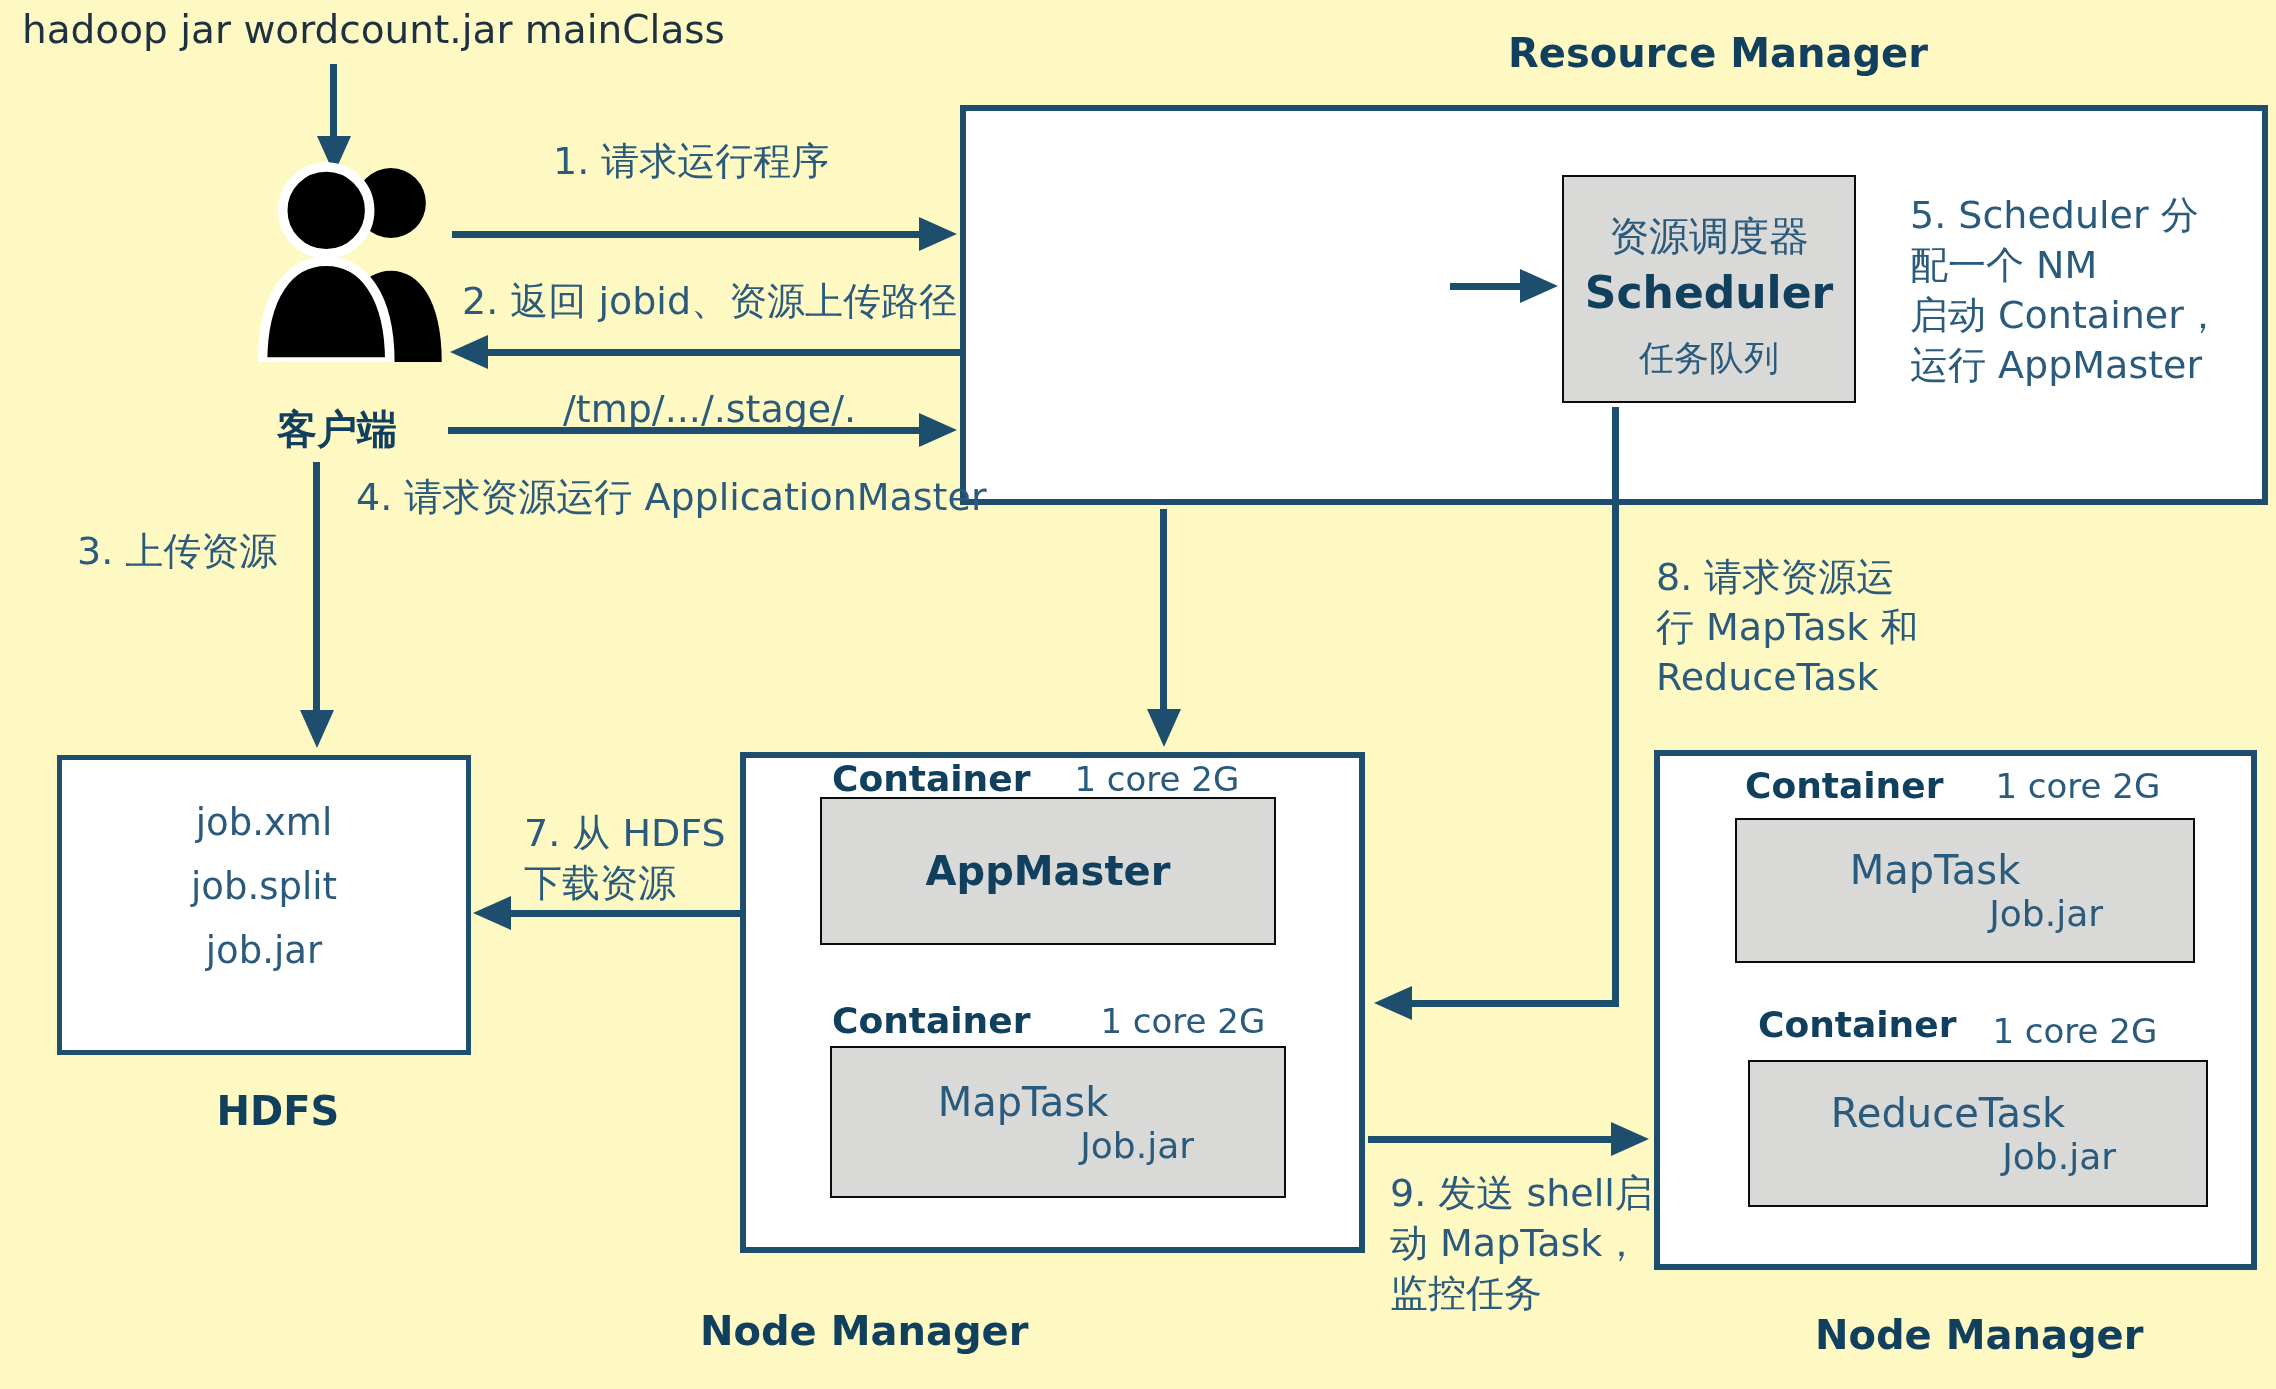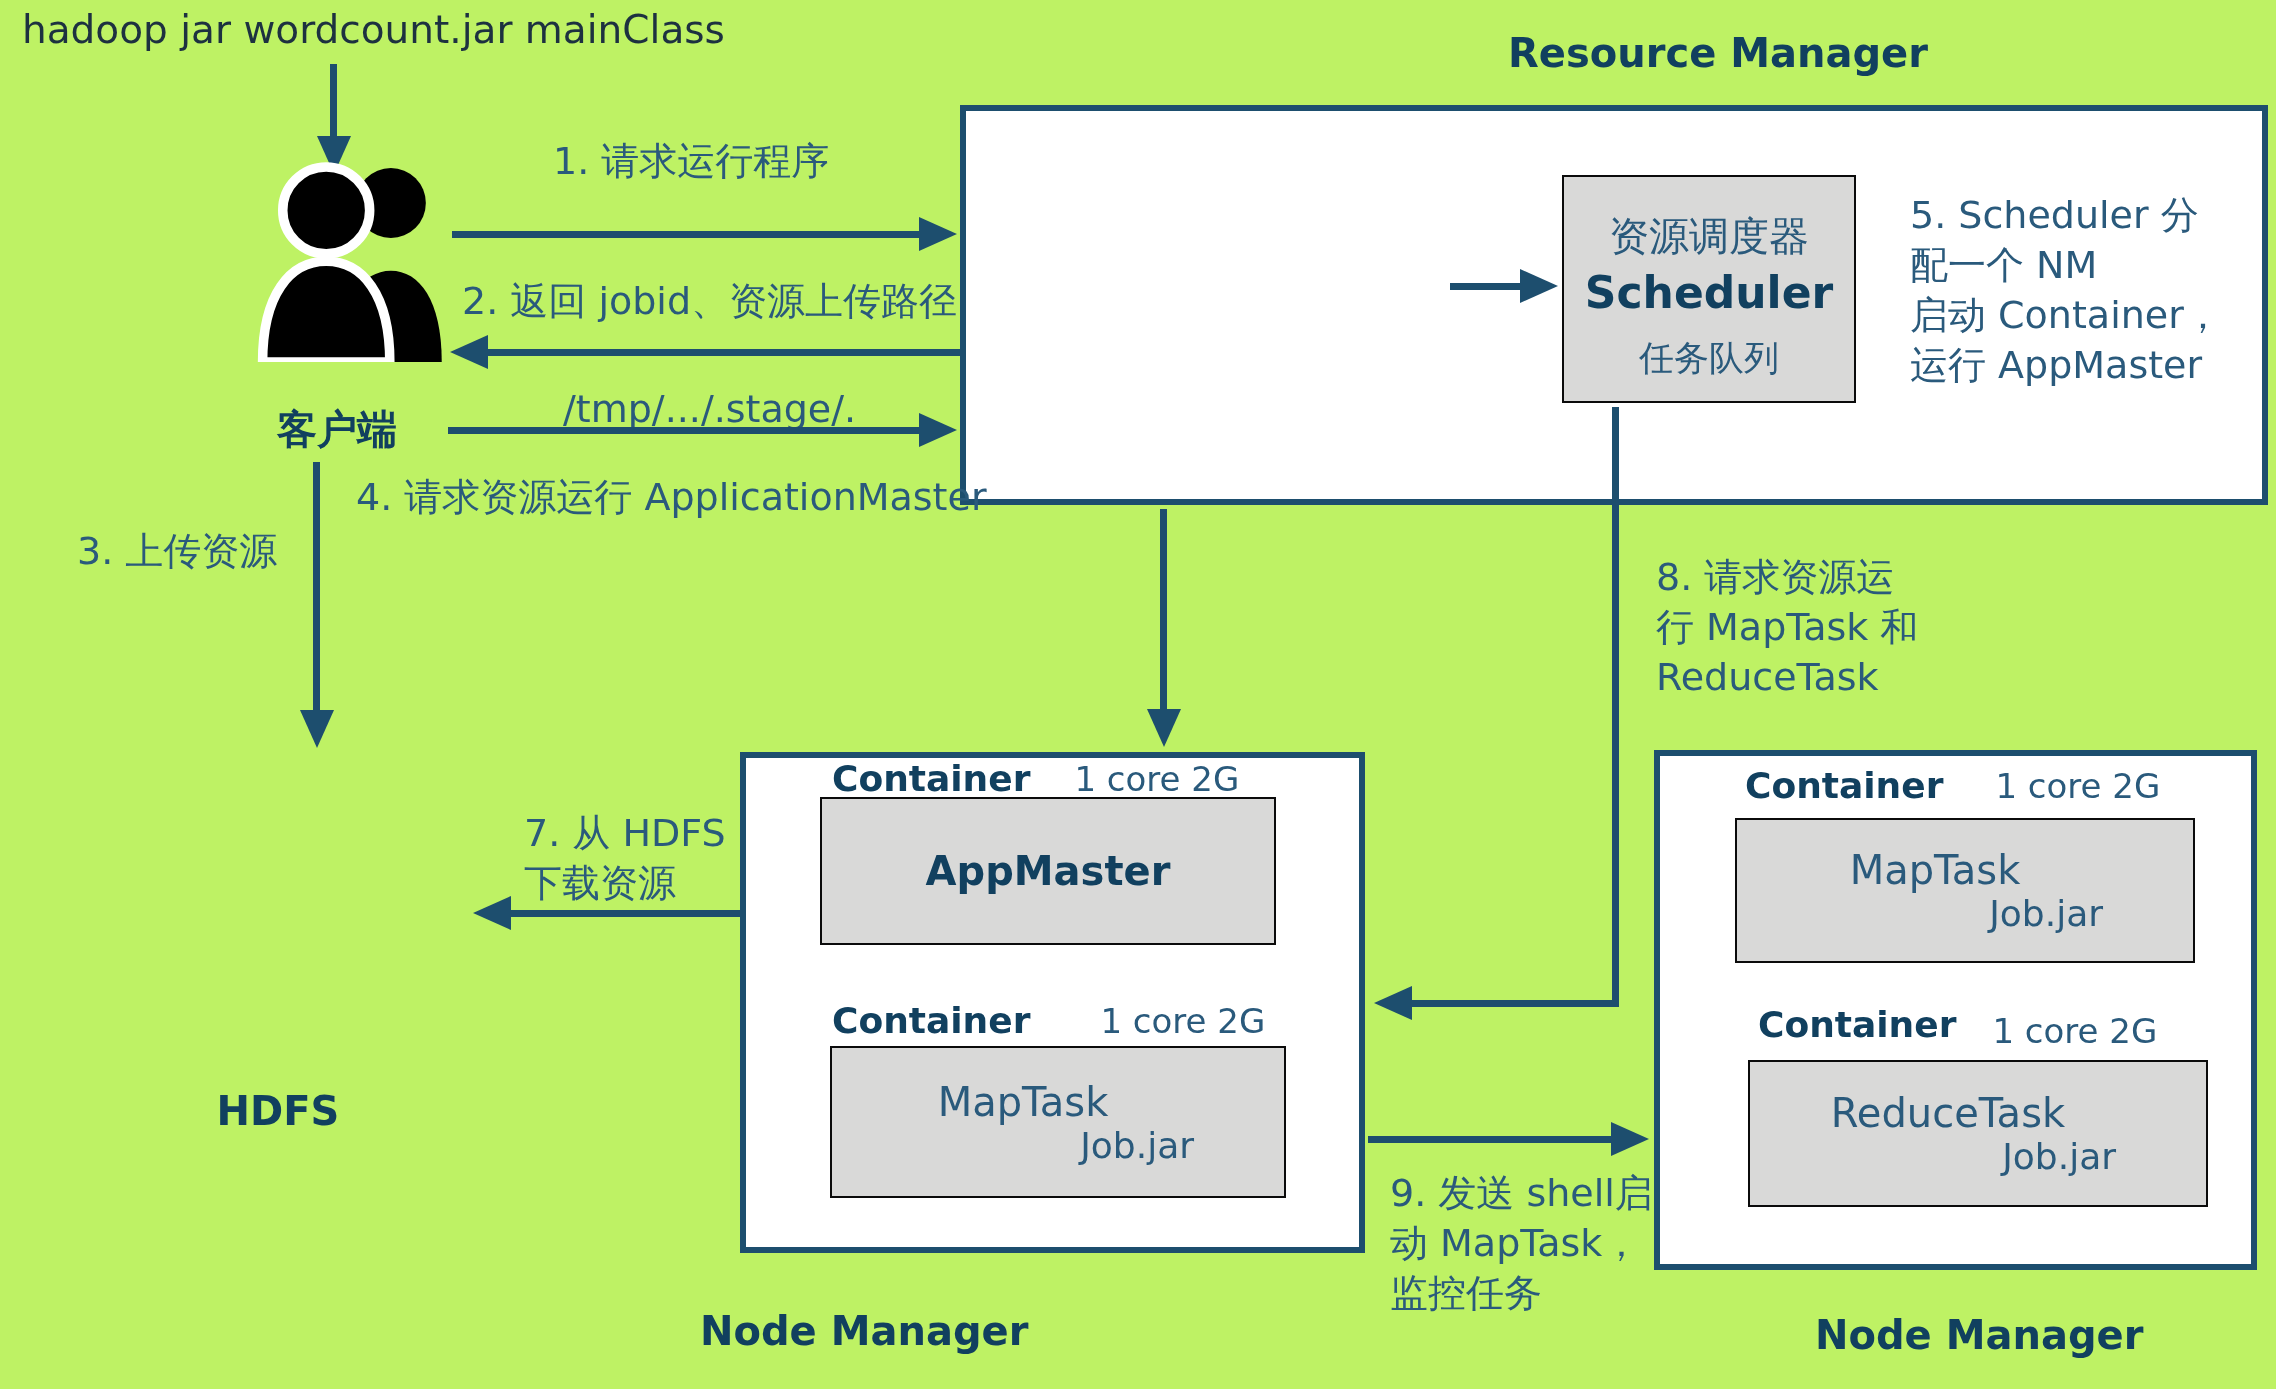--- a/index.html
+++ b/index.html
@@ -6,21 +6,21 @@
     --line:#1d4e6e;
     --title:#11405f;
     --text:#2a5a7c;
     --cmd:#1d3140;
     --grayfill:#d9d9d8;
     --grayborder:#0b0b0b;
   }
   *{margin:0;padding:0;box-sizing:border-box;}
   html,body{background:#ffffff;}
   body{font-family:"DejaVu Sans","Liberation Sans",sans-serif;}
-  #canvas{position:relative;width:2276px;height:1389px;background:#bef264;overflow:hidden;}
+  #canvas{position:relative;width:2276px;height:1389px;background:#fef9c3;overflow:hidden;}
 
   .lbl{position:absolute;color:var(--text);font-size:38px;white-space:nowrap;line-height:1.25;}
   .lbl.center{text-align:center;}
   .boldtitle{position:absolute;color:var(--title);font-weight:bold;font-size:40px;white-space:nowrap;}
 
   .hline{position:absolute;height:7px;background:var(--line);}
   .vline{position:absolute;width:7px;background:var(--line);}
 
   .ah-right{position:absolute;width:0;height:0;
     border-top:17px solid transparent;border-bottom:17px solid transparent;
@@ -101,20 +101,25 @@
   <div class="lbl" style="left:563px;top:386px;">/tmp/.../.stage/.</div>
 
   <div class="hline" style="left:448px;top:427px;width:474px;"></div>
   <div class="ah-right" style="left:919px;top:413px;"></div>
   <div class="lbl" style="left:356px;top:474px;">4. 请求资源运行 ApplicationMaster</div>
 
   <div class="lbl" style="left:77px;top:528px;">3. 上传资源</div>
   <div class="vline" style="left:313px;top:462px;height:250px;"></div>
   <div class="ah-down" style="left:300px;top:710px;"></div>
 
+  <div class="bigbox" style="left:57px;top:755px;width:414px;height:300px;border-width:5px;">
+    <div class="lbl center" style="left:0;top:40px;width:404px;font-size:37px;">job.xml</div>
+    <div class="lbl center" style="left:0;top:104px;width:404px;font-size:37px;">job.split</div>
+    <div class="lbl center" style="left:0;top:168px;width:404px;font-size:37px;">job.jar</div>
+  </div>
   <div class="boldtitle" style="left:178px;top:1088px;width:200px;text-align:center;">HDFS</div>
 
   <div class="note" style="left:524px;top:808px;">
     <div>7. 从 HDFS</div>
     <div>下载资源</div>
   </div>
   <div class="ah-left" style="left:473px;top:896px;"></div>
   <div class="hline" style="left:509px;top:910px;width:233px;"></div>
 
   <div class="vline" style="left:1160px;top:509px;height:202px;"></div>

